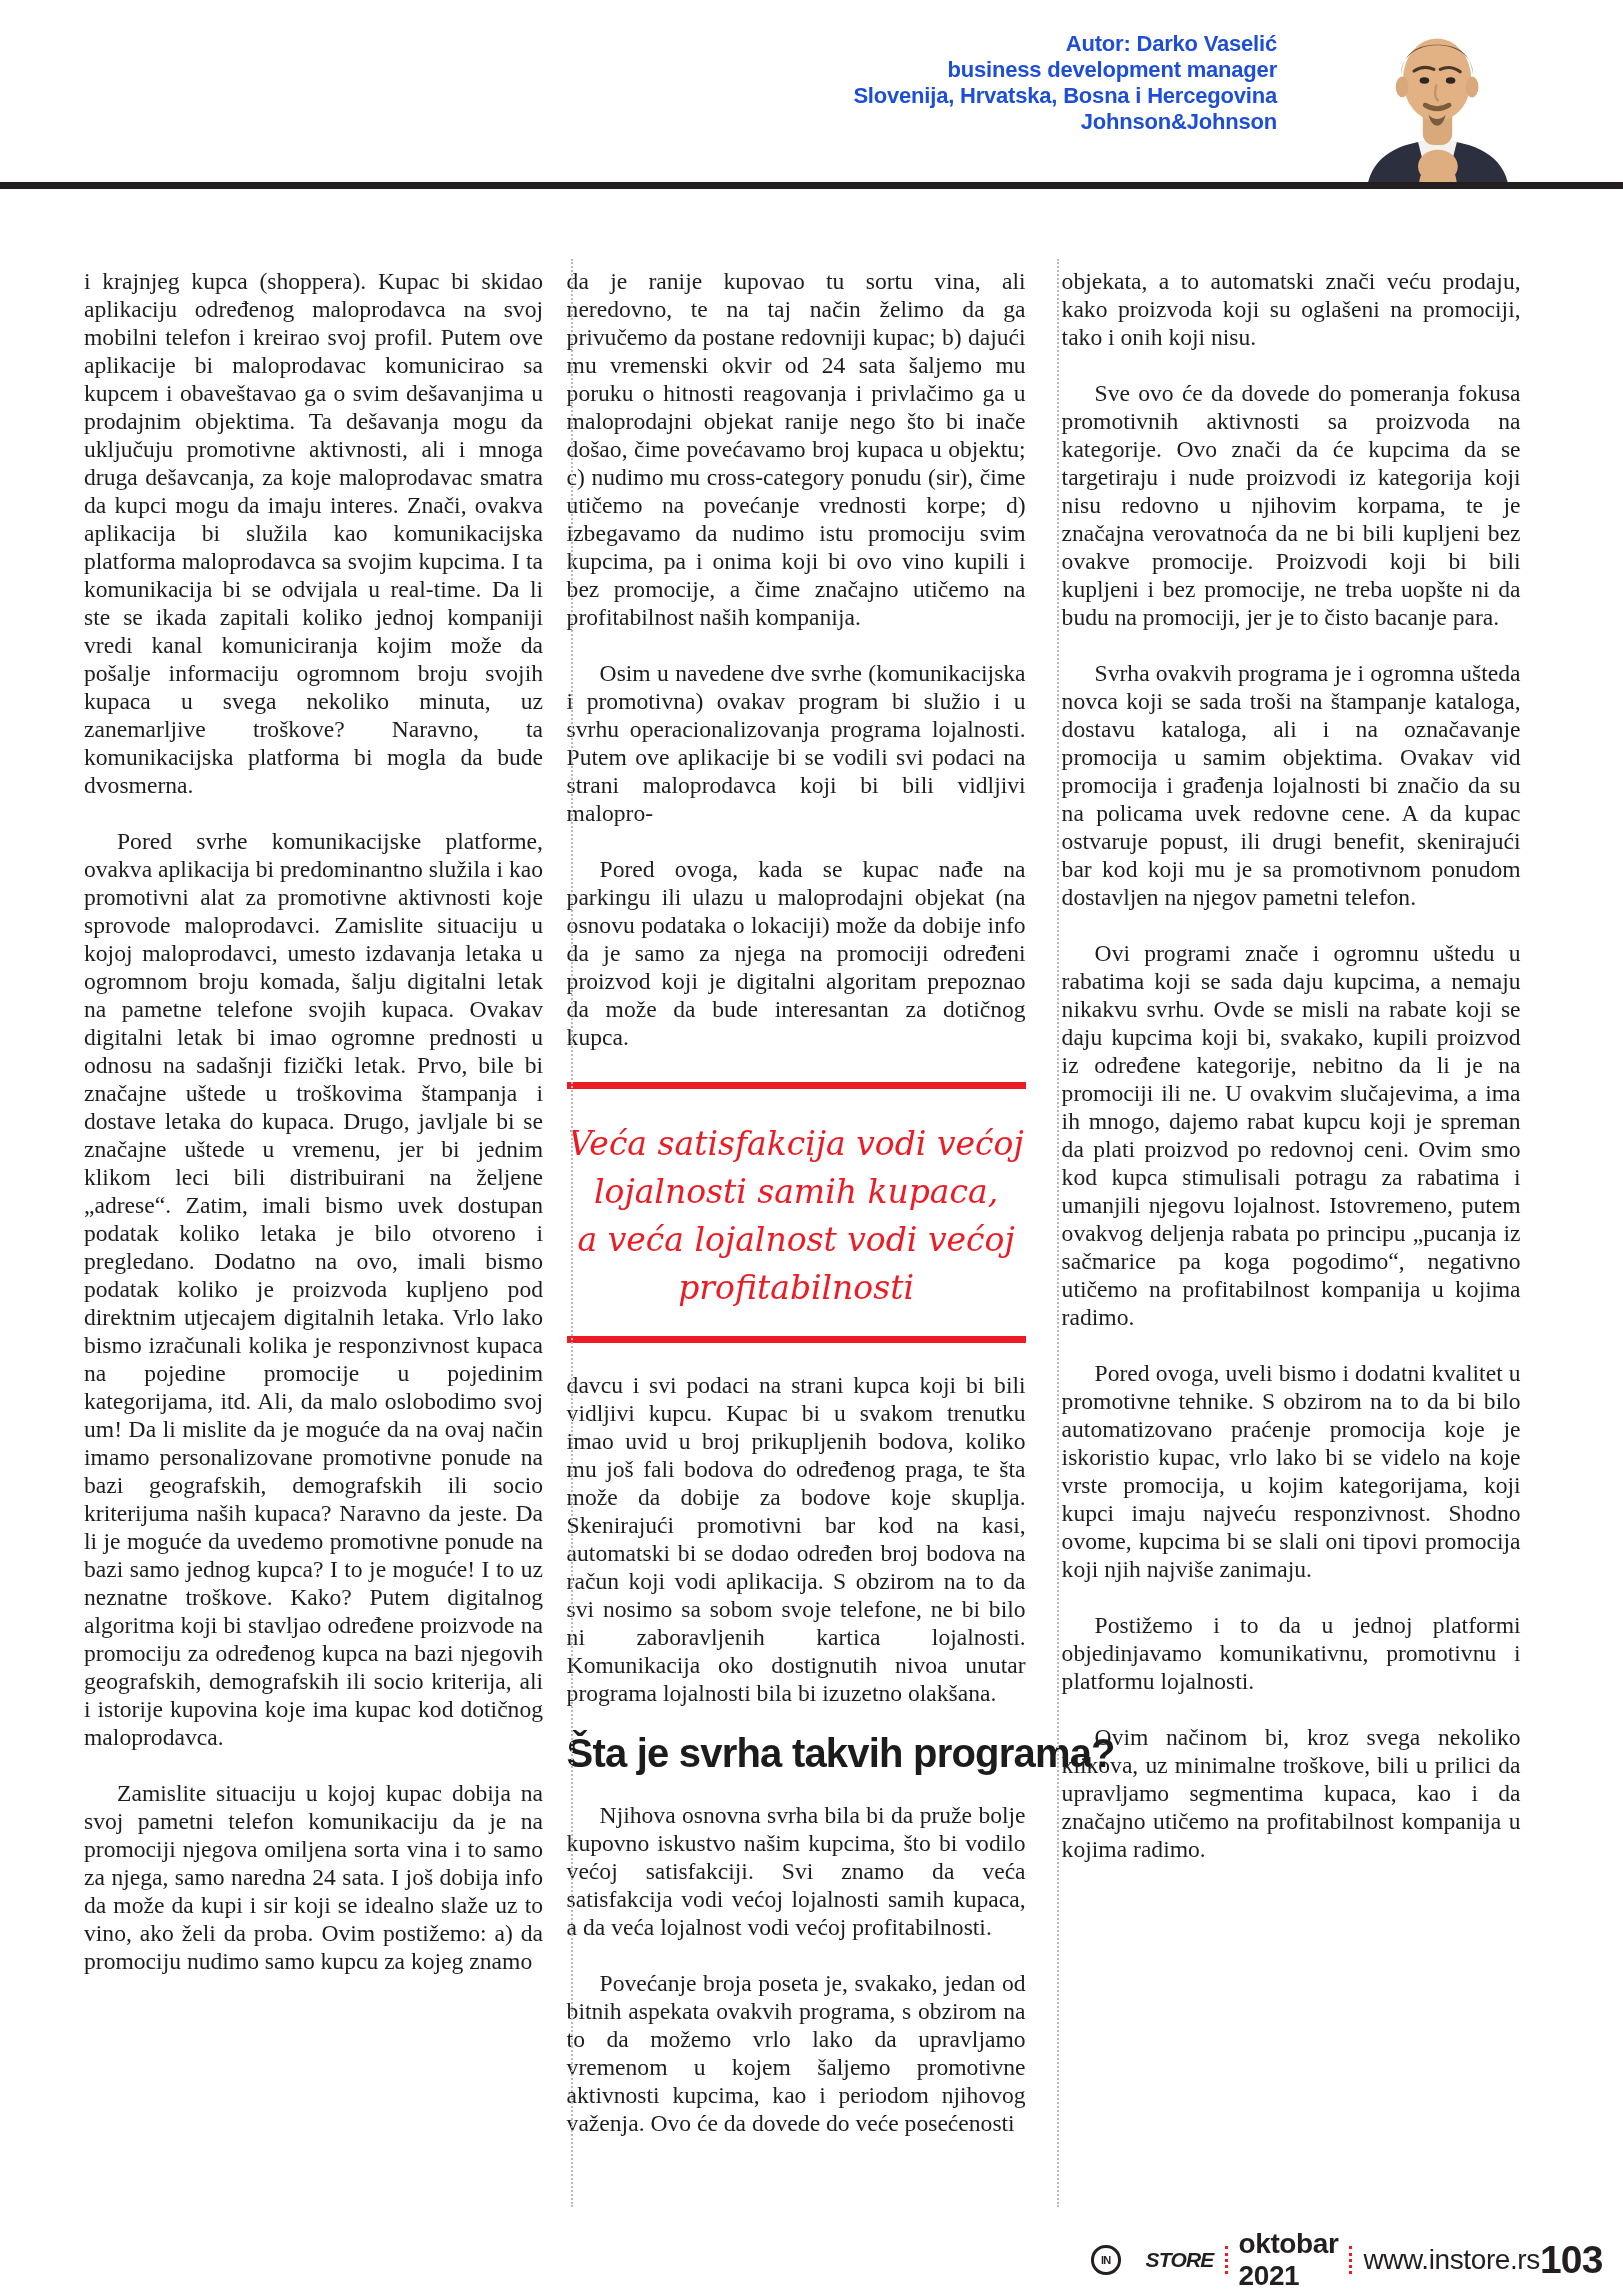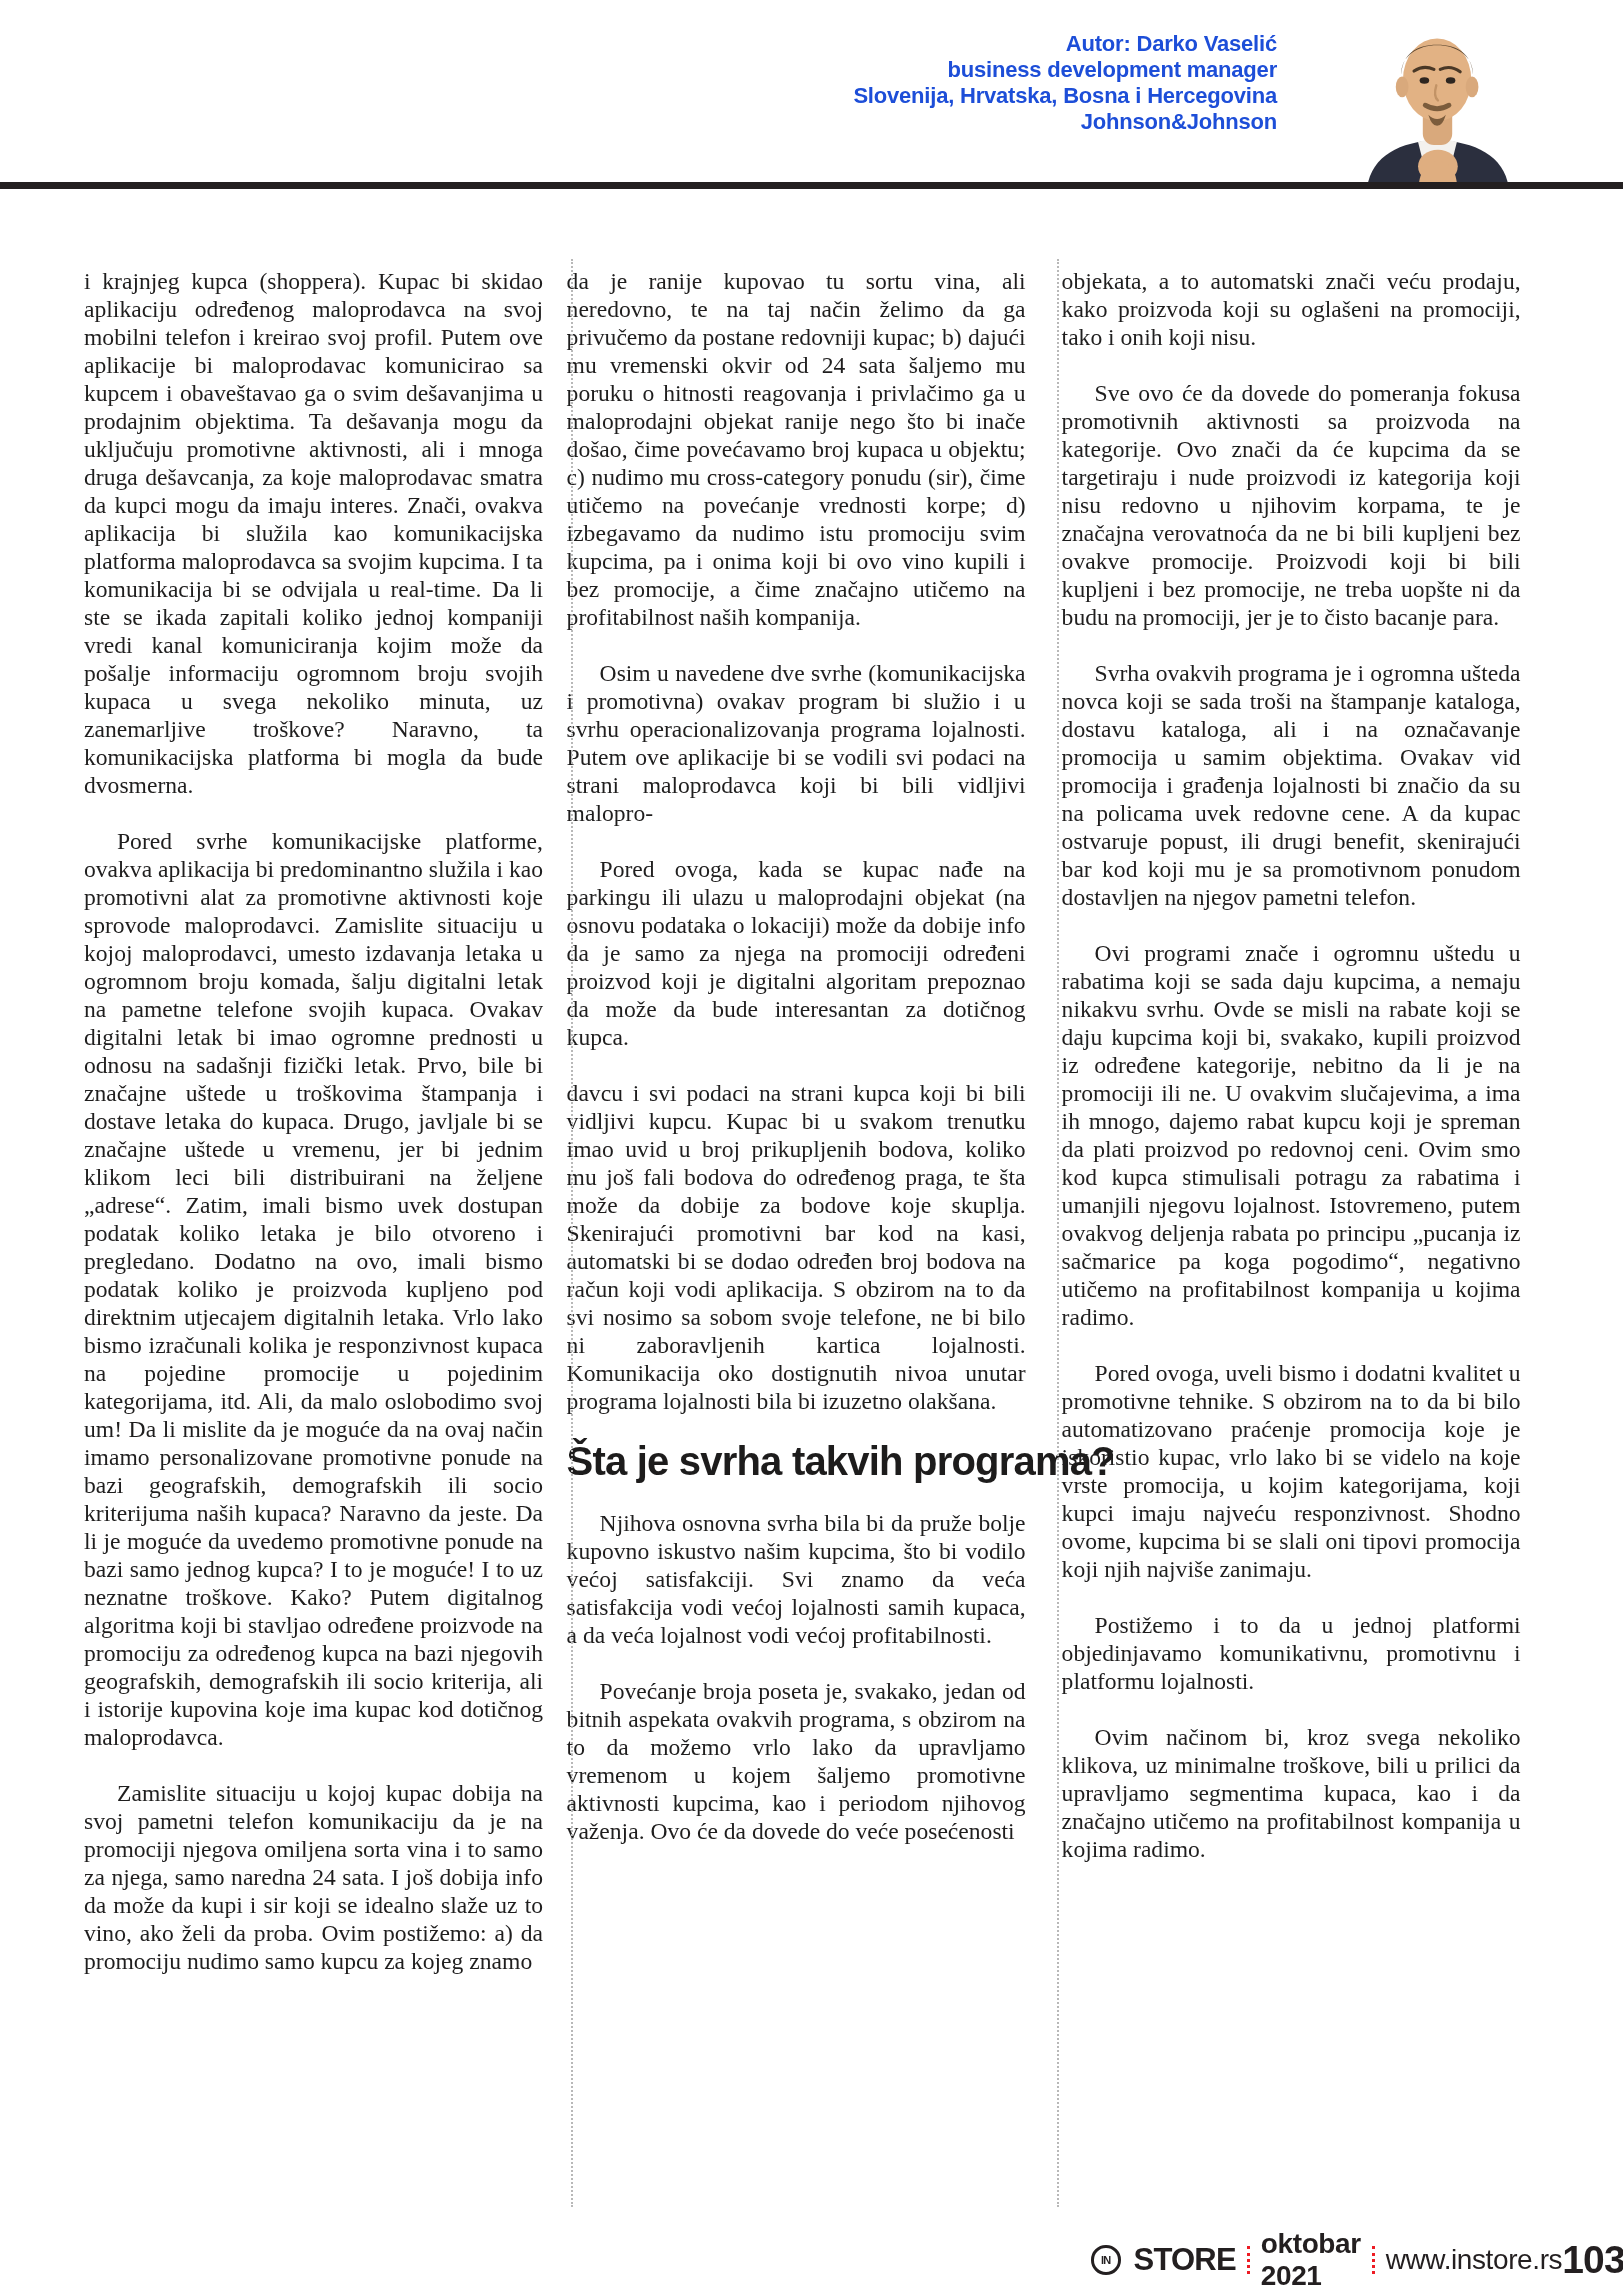--- a/index.html
+++ b/index.html
@@ -60,21 +60,21 @@
     position:absolute;left:1091px;top:2238px;width:444px;height:44px;
     display:flex;align-items:center;
     font-family:"Liberation Sans","DejaVu Sans",sans-serif;color:#231f20;
   }
   .logo-ring{
     width:23.6px;height:23.6px;border:3.1px solid #231f20;border-radius:50%;
     display:flex;align-items:center;justify-content:center;
     font-weight:bold;font-size:11px;letter-spacing:-0.8px;flex:0 0 auto;
   }
   .logo-store{
-    margin-left:13px;font-weight:bold;font-size:31px;letter-spacing:-0.8px;
+    margin-left:25px;font-weight:bold;font-size:21px;letter-spacing:-0.8px;font-style:italic;
   }
   .dotsep{
     width:0;height:28px;border-left:3.1px dotted #ed1c24;margin:0 11px;
   }
   .issue{font-weight:bold;font-size:28px;letter-spacing:-0.4px;}
   .site{font-size:28px;font-weight:normal;letter-spacing:-0.4px;}
   .pagenum{margin-left:auto;font-weight:bold;font-size:39px;letter-spacing:-0.8px;}
 </style>
 </head>
 <body>
@@ -114,20 +114,30 @@
 <main class="columns">
   <div class="col">
       <p class="para">i krajnjeg kupca (shoppera). Kupac bi skidao aplikaciju određenog maloprodavca na svoj mobilni telefon i kreirao svoj profil. Putem ove aplikacije bi maloprodavac komunicirao sa kupcem i obaveštavao ga o svim dešavanjima u prodajnim objektima. Ta dešavanja mogu da uključuju promotivne aktivnosti, ali i mnoga druga dešavcanja, za koje maloprodavac smatra da kupci mogu da imaju interes. Znači, ovakva aplikacija bi služila kao komunikacijska platforma maloprodavca sa svojim kupcima. I ta komunikacija bi se odvijala u real-time. Da li ste se ikada zapitali koliko jednoj kompaniji vredi kanal komuniciranja kojim može da pošalje informaciju ogromnom broju svojih kupaca u svega nekoliko minuta, uz zanemarljive troškove? Naravno, ta komunikacijska platforma bi mogla da bude dvosmerna.</p>
       <p class="para indent">Pored svrhe komunikacijske platforme, ovakva aplikacija bi predominantno služila i kao promotivni alat za promotivne aktivnosti koje sprovode maloprodavci. Zamislite situaciju u kojoj maloprodavci, umesto izdavanja letaka u ogromnom broju komada, šalju digitalni letak na pametne telefone svojih kupaca. Ovakav digitalni letak bi imao ogromne prednosti u odnosu na sadašnji fizički letak. Prvo, bile bi značajne uštede u troškovima štampanja i dostave letaka do kupaca. Drugo, javljale bi se značajne uštede u vremenu, jer bi jednim klikom leci bili distribuirani na željene „adrese“. Zatim, imali bismo uvek dostupan podatak koliko letaka je bilo otvoreno i pregledano. Dodatno na ovo, imali bismo podatak koliko je proizvoda kupljeno pod direktnim utjecajem digitalnih letaka. Vrlo lako bismo izračunali kolika je responzivnost kupaca na pojedine promocije u pojedinim kategorijama, itd. Ali, da malo oslobodimo svoj um! Da li mislite da je moguće da na ovaj način imamo personalizovane promotivne ponude na bazi geografskih, demografskih ili socio kriterijuma naših kupaca? Naravno da jeste. Da li je moguće da uvedemo promotivne ponude na bazi samo jednog kupca? I to je moguće! I to uz neznatne troškove. Kako? Putem digitalnog algoritma koji bi stavljao određene proizvode na promociju za određenog kupca na bazi njegovih geografskih, demografskih ili socio kriterija, ali i istorije kupovina koje ima kupac kod dotičnog maloprodavca.</p>
       <p class="para indent">Zamislite situaciju u kojoj kupac dobija na svoj pametni telefon komunikaciju da je na promociji njegova omiljena sorta vina i to samo za njega, samo naredna 24 sata. I još dobija info da može da kupi i sir koji se idealno slaže uz to vino, ako želi da proba. Ovim postižemo: a) da promociju nudimo samo kupcu za kojeg znamo</p>
     </div>
   <div class="col">
       <p class="para">da je ranije kupovao tu sortu vina, ali neredovno, te na taj način želimo da ga privučemo da postane redovniji kupac; b) dajući mu vremenski okvir od 24 sata šaljemo mu poruku o hitnosti reagovanja i privlačimo ga u maloprodajni objekat ranije nego što bi inače došao, čime povećavamo broj kupaca u objektu; c) nudimo mu cross-category ponudu (sir), čime utičemo na povećanje vrednosti korpe; d) izbegavamo da nudimo istu promociju svim kupcima, pa i onima koji bi ovo vino kupili i bez promocije, a čime značajno utičemo na profitabilnost naših kompanija.</p>
       <p class="para indent">Osim u navedene dve svrhe (komunikacijska i promotivna) ovakav program bi služio i u svrhu operacionalizovanja programa lojalnosti. Putem ove aplikacije bi se vodili svi podaci na strani maloprodavca koji bi bili vidljivi malopro-</p>
       <p class="para indent">Pored ovoga, kada se kupac nađe na parkingu ili ulazu u maloprodajni objekat (na osnovu podataka o lokaciji) može da dobije info da je samo za njega na promociji određeni proizvod koji je digitalni algoritam prepoznao da može da bude interesantan za dotičnog kupca.</p>
+      <div class="pullquote">
+        <div class="pq-rule"></div>
+        <div class="pq-text">
+          <div>Veća satisfakcija vodi većoj</div>
+          <div>lojalnosti samih kupaca,</div>
+          <div>a veća lojalnost vodi većoj</div>
+          <div>profitabilnosti</div>
+        </div>
+        <div class="pq-rule"></div>
+      </div>
       <p class="para">davcu i svi podaci na strani kupca koji bi bili vidljivi kupcu. Kupac bi u svakom trenutku imao uvid u broj prikupljenih bodova, koliko mu još fali bodova do određenog praga, te šta može da dobije za bodove koje skuplja. Skenirajući promotivni bar kod na kasi, automatski bi se dodao određen broj bodova na račun koji vodi aplikacija. S obzirom na to da svi nosimo sa sobom svoje telefone, ne bi bilo ni zaboravljenih kartica lojalnosti. Komunikacija oko dostignutih nivoa unutar programa lojalnosti bila bi izuzetno olakšana.</p>
       <h2 class="section-heading">Šta je svrha takvih programa?</h2>
       <p class="para indent">Njihova osnovna svrha bila bi da pruže bolje kupovno iskustvo našim kupcima, što bi vodilo većoj satisfakciji. Svi znamo da veća satisfakcija vodi većoj lojalnosti samih kupaca, a da veća lojalnost vodi većoj profitabilnosti.</p>
       <p class="para indent">Povećanje broja poseta je, svakako, jedan od bitnih aspekata ovakvih programa, s obzirom na to da možemo vrlo lako da upravljamo vremenom u kojem šaljemo promotivne aktivnosti kupcima, kao i periodom njihovog važenja. Ovo će da dovede do veće posećenosti</p>
     </div>
   <div class="col">
       <p class="para">objekata, a to automatski znači veću prodaju, kako proizvoda koji su oglašeni na promociji, tako i onih koji nisu.</p>
       <p class="para indent">Sve ovo će da dovede do pomeranja fokusa promotivnih aktivnosti sa proizvoda na kategorije. Ovo znači da će kupcima da se targetiraju i nude proizvodi iz kategorija koji nisu redovno u njihovim korpama, te je značajna verovatnoća da ne bi bili kupljeni bez ovakve promocije. Proizvodi koji bi bili kupljeni i bez promocije, ne treba uopšte ni da budu na promociji, jer je to čisto bacanje para.</p>
       <p class="para indent">Svrha ovakvih programa je i ogromna ušteda novca koji se sada troši na štampanje kataloga, dostavu kataloga, ali i na označavanje promocija u samim objektima. Ovakav vid promocija i građenja lojalnosti bi značio da su na policama uvek redovne cene. A da kupac ostvaruje popust, ili drugi benefit, skenirajući bar kod koji mu je sa promotivnom ponudom dostavljen na njegov pametni telefon.</p>
       <p class="para indent">Ovi programi znače i ogromnu uštedu u rabatima koji se sada daju kupcima, a nemaju nikakvu svrhu. Ovde se misli na rabate koji se daju kupcima koji bi, svakako, kupili proizvod iz određene kategorije, nebitno da li je na promociji ili ne. U ovakvim slučajevima, a ima ih mnogo, dajemo rabat kupcu koji je spreman da plati proizvod po redovnoj ceni. Ovim smo kod kupca stimulisali potragu za rabatima i umanjili njegovu lojalnost. Istovremeno, putem ovakvog deljenja rabata po principu „pucanja iz sačmarice pa koga pogodimo“, negativno utičemo na profitabilnost kompanija u kojima radimo.</p>

